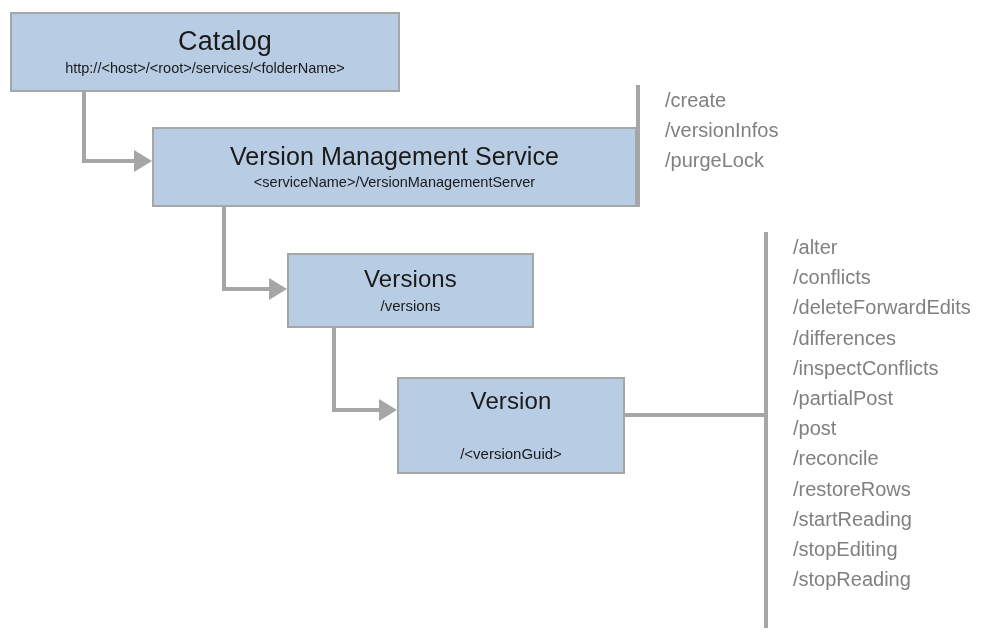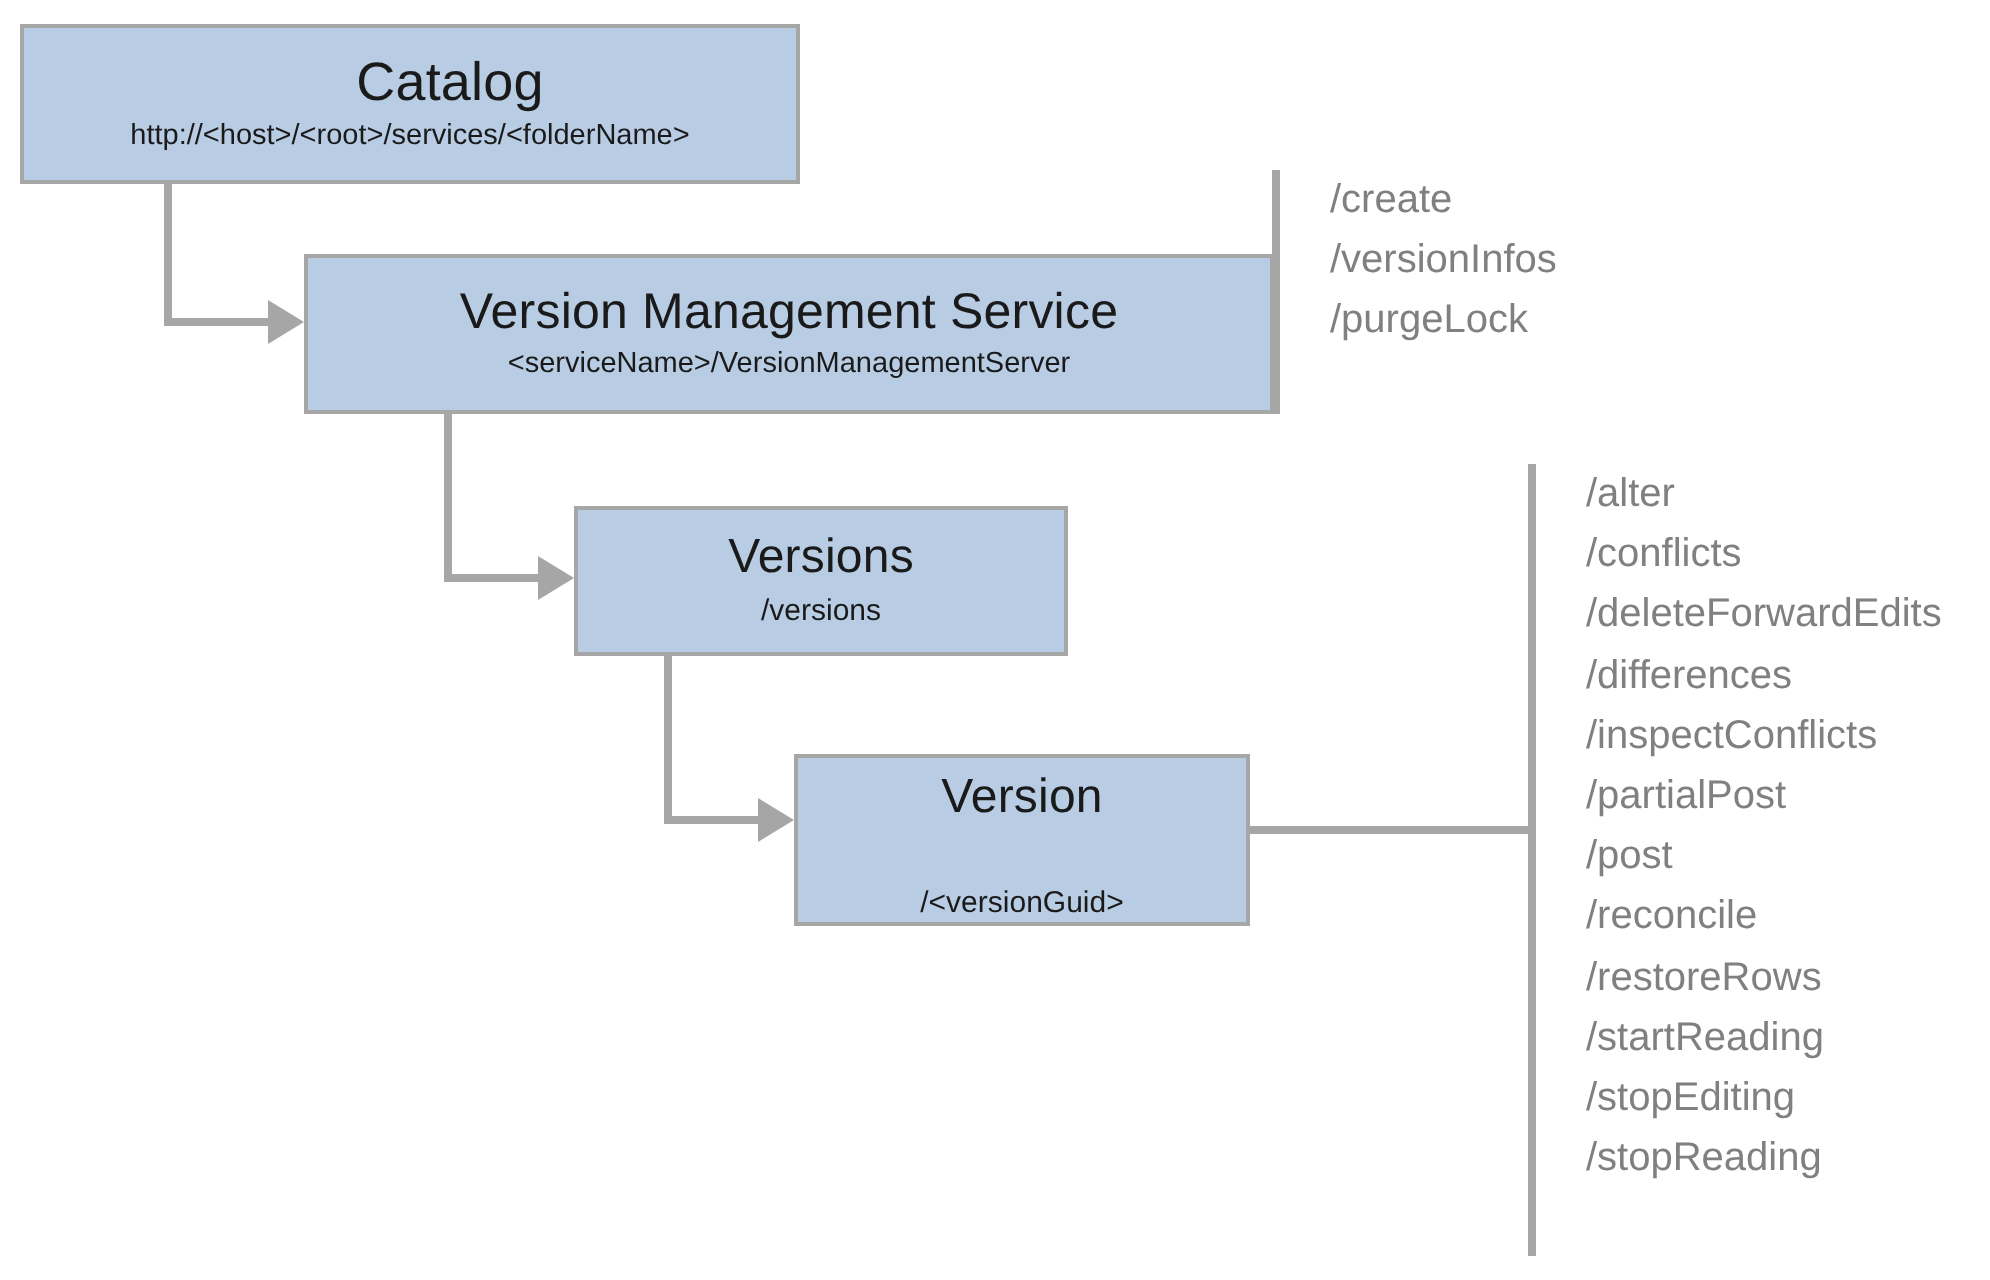--- a/index.html
+++ b/index.html
@@ -44,21 +44,21 @@
     font-size: 14px;
     font-weight: 400;
     line-height: 1.2;
     margin-top: 5px;
     white-space: nowrap;
   }
 
   #node-catalog      { left: 10px;  top: 12px;  width: 390px; height: 80px; }
   #node-vms          { left: 152px; top: 127px; width: 485px; height: 80px; }
   #node-versions     { left: 287px; top: 253px; width: 247px; height: 75px; }
-  #node-version      { left: 397px; top: 377px; width: 228px; height: 86px; justify-content: flex-end; }
+  #node-version      { left: 397px; top: 377px; width: 228px; height: 97px; }
 
   #node-catalog  .node-title { font-size: 27px; margin-left: 40px; }
   #node-vms      .node-title { font-size: 25px; }
   #node-versions .node-title { font-size: 24px; }
   #node-version  .node-title { font-size: 24px; }
 
   #node-catalog  .node-sub { font-size: 14.5px; }
   #node-vms      .node-sub { font-size: 14.5px; }
   #node-versions .node-sub { font-size: 15px; }
   #node-version  .node-sub { font-size: 15px; margin-top: 32px; }

